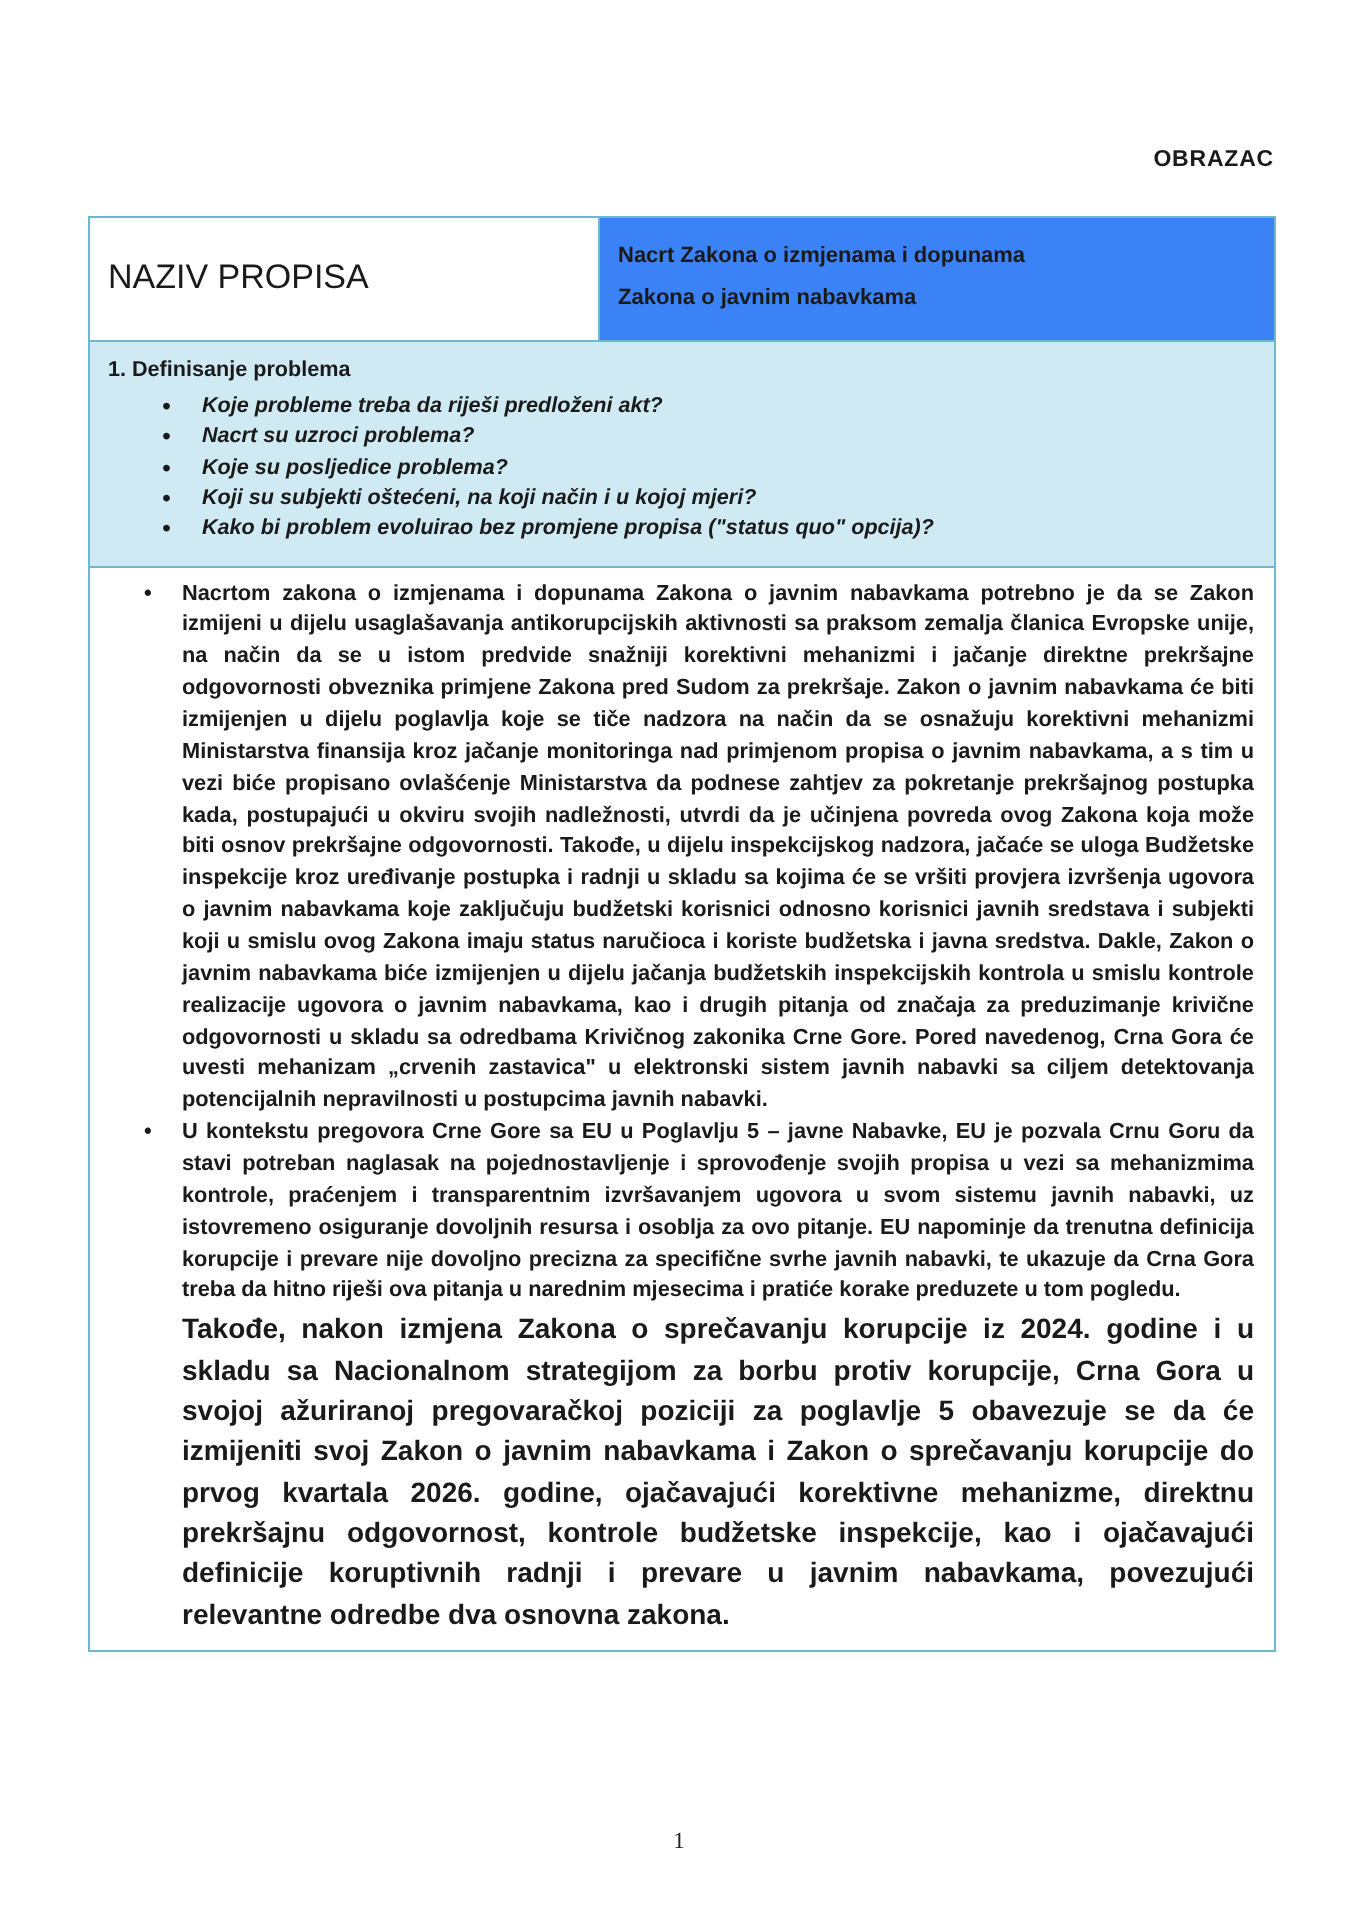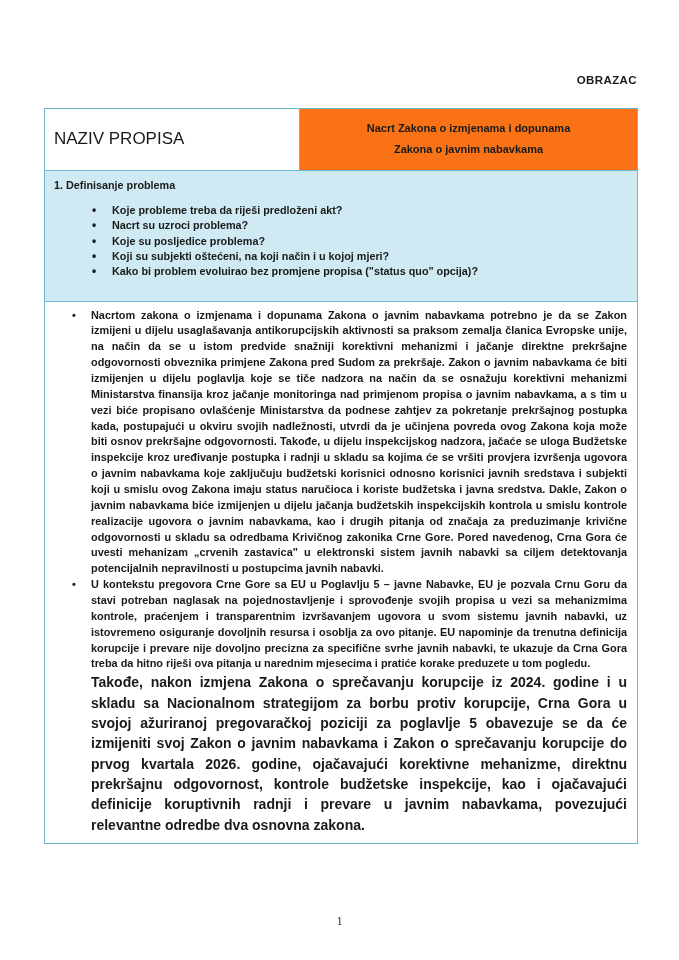--- a/index.html
+++ b/index.html
@@ -75,43 +75,43 @@
   .cell-key-w {
     background: #ffffff;
     padding: 10px 9px !important;
     font-size: 17px;
     font-weight: normal;
     width: 255px;
     vertical-align: middle;
   }
 
   .cell-val-w {
-    background: #f97316;
+    background: #3b82f6;
     padding: 9px 9px !important;
     font-size: 11px;
     font-weight: bold;
-    text-align: center;
     line-height: 1.95;
   }
 
   .cell-section {
     background: #cfeaf3;
     padding: 6px 9px 9px 9px !important;
   }
 
   .section-heading {
     font-size: 10.8px;
     font-weight: bold;
     margin: 2px 0 5px 0;
   }
 
   ul.q-list {
     list-style: none;
-    margin: 12px;
-    padding: 0;
+    margin: 1px;
+    padding: 0;
+    font-style: italic;
   }
   ul.q-list li {
     position: relative;
     font-size: 10.8px;
     font-weight: bold;
     line-height: 1.42;
     padding-left: 46px;
   }
   ul.q-list li::before {
     content: "\2022";

